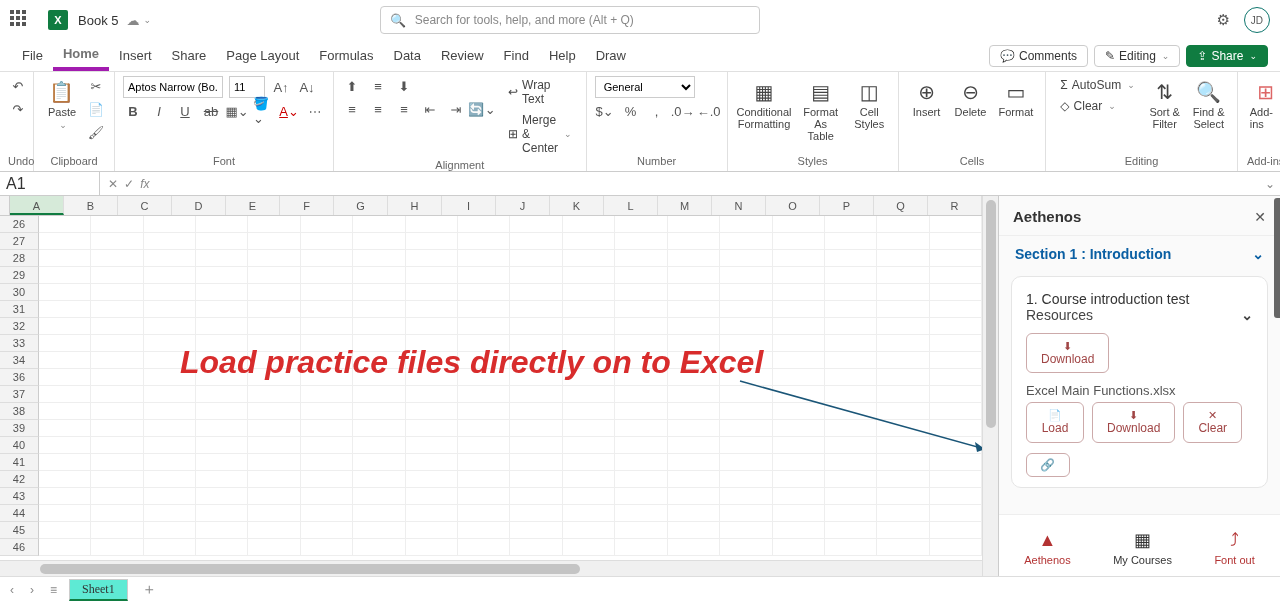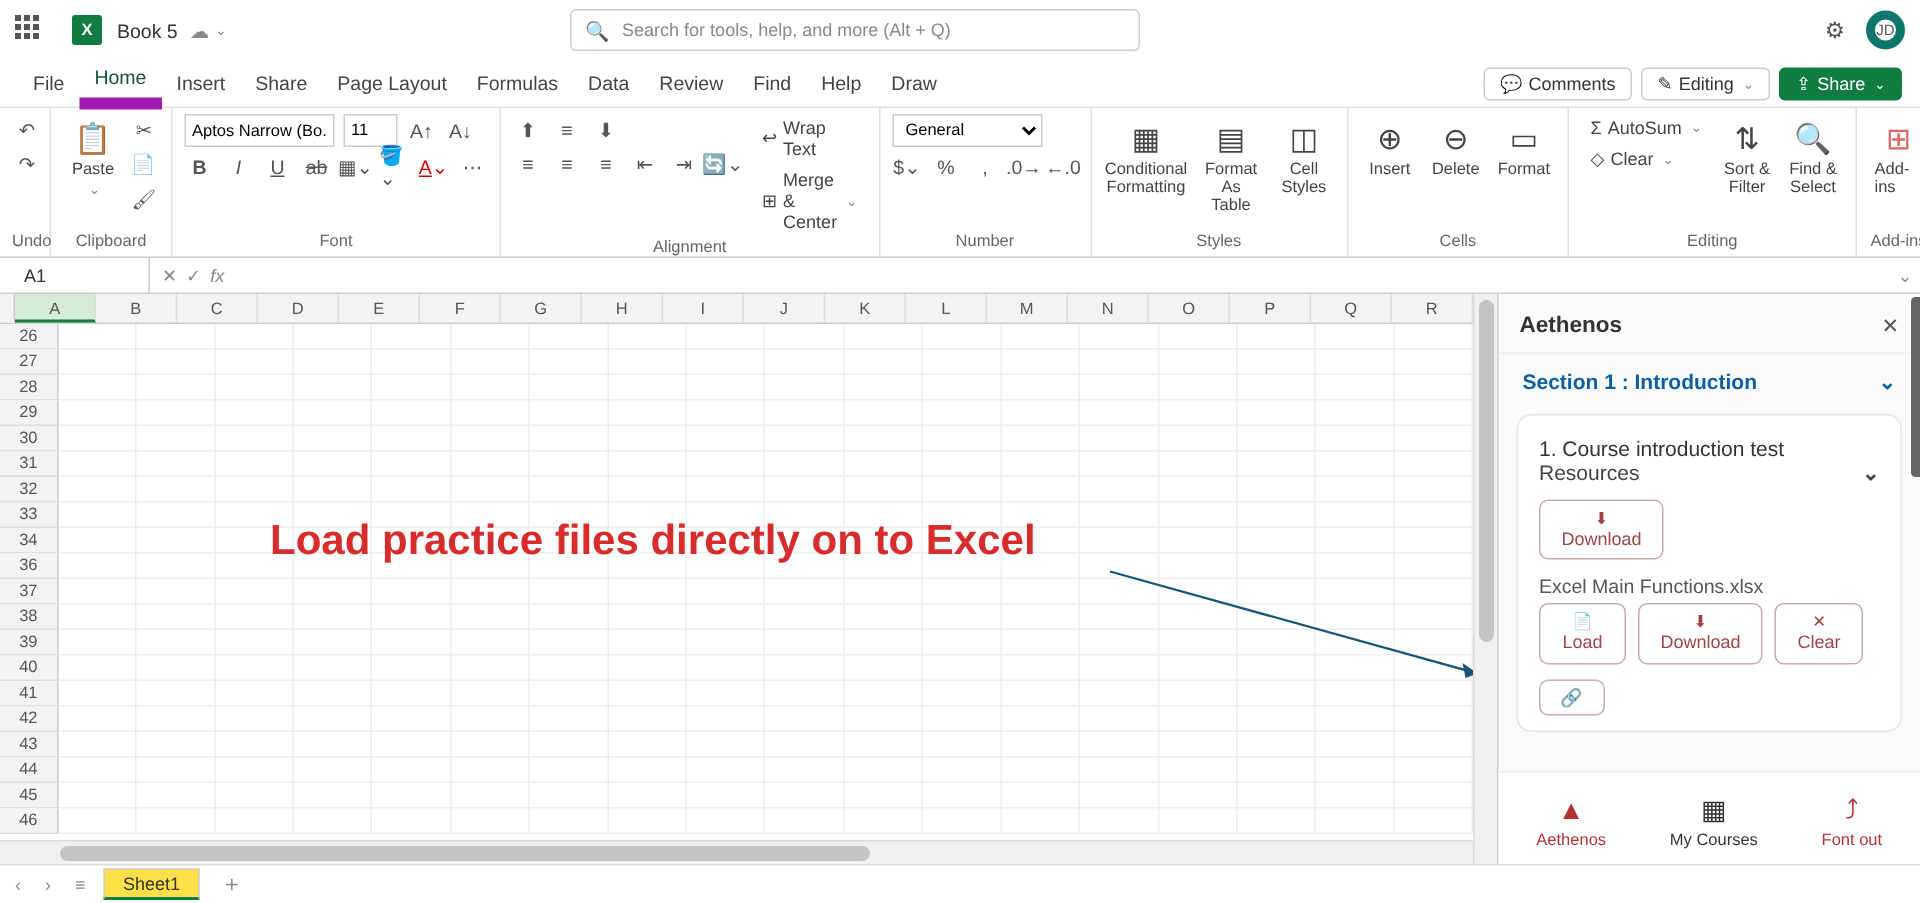--- a/index.html
+++ b/index.html
@@ -10,26 +10,26 @@
   .app-launcher { width: 20px; height: 20px; display: grid; grid-template-columns: repeat(3,4px); grid-template-rows: repeat(3,4px); gap: 2px; margin-right: 18px; cursor: pointer; }
   .app-launcher span { background: #555; }
   .excel-icon { width: 20px; height: 20px; background: #107c41; color: #fff; display: flex; align-items: center; justify-content: center; font-weight: bold; font-size: 11px; border-radius: 2px; margin-right: 10px; }
   .filename { font-size: 13px; color: #333; margin-right: 4px; }
   .cloud-icon { color: #888; font-size: 13px; margin-left: 4px; margin-right: 2px; }
   .chev { color: #888; font-size: 9px; margin-left: 2px; }
   .searchbox { margin-left: auto; margin-right: auto; width: 380px; height: 28px; border: 1px solid #ccc; border-radius: 4px; display: flex; align-items: center; padding: 0 10px; color: #888; }
   .searchbox .sicon { margin-right: 8px; font-size: 13px; }
   .title-right { margin-left: auto; display: flex; align-items: center; gap: 14px; }
   .gear { color: #555; font-size: 15px; cursor: pointer; }
-  .avatar { width: 26px; height: 26px; border: 6px solid #0f766e; border-radius: 50%; display: flex; align-items: center; justify-content: center; font-size: 10px; color: #555; }
+  .avatar { width: 26px; height: 26px; border: 1px solid #0f766e; border-radius: 50%; display: flex; align-items: center; justify-content: center; font-size: 10px; color: #555; }
   
   
   .tabs { display: flex; align-items: center; height: 32px; padding: 0 12px; border-bottom: 1px solid #e0e0e0; }
   .tab { padding: 6px 10px; font-size: 13px; color: #444; cursor: pointer; }
-  .tab.active { font-weight: 400; border-bottom: 8px solid #a21caf; color: #14532d; }
+  .tab.active { font-weight: 700; border-bottom: 4px solid #a21caf; color: #737373; }
   .tab-right { margin-left: auto; display: flex; gap: 6px; }
   .pill { border: 1px solid #ccc; border-radius: 4px; padding: 3px 10px; font-size: 12px; display: flex; align-items: center; gap: 4px; cursor: pointer; }
   .pill.share { background: #107c41; color: #fff; border-color: #107c41; }
   
   
   .ribbon { display: flex; height: 100px; border-bottom: 1px solid #ccc; background: #fff; }
   .group { border-right: 1px solid #e0e0e0; padding: 4px 8px 2px; display: flex; flex-direction: column; position: relative; }
   .group-content { flex: 1; display: flex; align-items: flex-start; gap: 4px; }
   .group-label { text-align: center; font-size: 11px; color: #666; padding: 2px 0; position: relative; }
   .vbtn { display: flex; flex-direction: column; align-items: center; justify-content: center; gap: 2px; padding: 4px; cursor: pointer; font-size: 11px; color: #444; min-width: 40px; }
@@ -38,51 +38,51 @@
   .hrow { display: flex; align-items: center; gap: 6px; }
   .smbtn { width: 20px; height: 20px; display: flex; align-items: center; justify-content: center; font-size: 13px; color: #555; cursor: pointer; }
   .dd { border: 1px solid #ccc; height: 22px; font-size: 11px; padding: 0 4px; background: #fff; }
   .fontname { width: 100px; }
   .fontsize { width: 36px; }
   .numfmt { width: 100px; }
   .txtbtn { font-size: 12px; color: #444; padding: 2px 6px; cursor: pointer; display: flex; align-items: center; gap: 4px; }
   
   
   .formulabar { display: flex; align-items: center; height: 24px; border-bottom: 1px solid #ccc; }
-  .namebox { width: 100px; border-right: 1px solid #ccc; padding: 0 16px; font-size: 12px; height: 100%; display: flex; align-items: center; }
+  .namebox { width: 100px; border-right: 1px solid #ccc; padding: 0 6px; font-size: 16px; height: 100%; display: flex; align-items: center; }
   .fbar-icons { display: flex; align-items: center; gap: 6px; padding: 0 8px; color: #888; }
   .fbar-input { flex: 1; }
   .fbar-expand { width: 20px; text-align: center; color: #888; cursor: pointer; }
   
   
   .main { display: flex; height: 380px; }
   .sheet-area { flex: 1; display: flex; flex-direction: column; position: relative; overflow: hidden; }
   .colheaders { display: flex; height: 20px; background: #f3f3f3; border-bottom: 1px solid #ccc; }
   .corner { width: 40px; border-right: 1px solid #ccc; background: #f3f3f3; }
   .colh { width: 54px; text-align: center; font-size: 11px; color: #555; border-right: 1px solid #ddd; line-height: 20px; cursor: pointer; }
   .colh.sel { background: #d6ead9; border-bottom: 2px solid #107c41; }
   .rows { flex: 1; overflow: hidden; }
   .row { display: flex; height: 17px; }
   .rowh { width: 40px; background: #f3f3f3; border-right: 1px solid #ccc; border-bottom: 1px solid #ddd; text-align: center; font-size: 11px; color: #555; line-height: 17px; cursor: pointer; }
   .cell { width: 54px; border-right: 1px solid #eee; border-bottom: 1px solid #eee; }
   
   
-  .annotation { position: absolute; font-family: Arial; font-weight: 700; font-size: 28px; color: #d82c2c; z-index: 5; }
+  .annotation { position: absolute; font-family: Arial; font-weight: 700; font-size: 32px; color: #d82c2c; z-index: 5; font-style: italic; }
   .arrow-svg { position: absolute; z-index: 4; pointer-events: none; }
   
   .hscroll-track { height: 16px; background: #f0f0f0; display: flex; align-items: center; border-top: 1px solid #ddd; }
   .hscroll-thumb { height: 10px; width: 55%; background: #c4c4c4; border-radius: 5px; margin-left: 40px; }
   .vscroll { width: 16px; background: #f0f0f0; border-left: 1px solid #ddd; display: flex; flex-direction: column; }
   .vscroll-thumb { width: 10px; height: 60%; background: #c4c4c4; border-radius: 5px; margin: 4px auto 0; }
   
   
   .sheettabs { display: flex; align-items: center; height: 26px; border-top: 1px solid #ddd; padding: 0 6px; gap: 8px; font-size: 12px; }
   .navbtn { color: #888; padding: 0 4px; cursor: pointer; }
   .stab { padding: 2px 12px; border: 1px solid transparent; cursor: pointer; }
-  .stab.active { border: 1px solid #ccc; border-bottom: 2px solid #107c41; background: #fde047; }
+  .stab.active { border: 1px solid #ccc; border-bottom: 2px solid #107c41; background: #5eead4; font-family: Liberation Serif, serif; }
   .addsheet { color: #888; font-size: 15px; cursor: pointer; padding: 0 6px; }
   
   
   .sidepane { width: 282px; border-left: 1px solid #ccc; display: flex; flex-direction: column; background: #fafafa; justify-content: center; }
   .sp-header { display: flex; align-items: center; justify-content: space-between; padding: 12px 14px 10px; border-bottom: 1px solid #eee; }
   .sp-title { font-size: 15px; font-weight: 600; color: #333; }
   .sp-close { font-size: 14px; color: #555; cursor: pointer; }
   .sp-body { flex: 1; overflow: hidden; padding: 0 10px; }
   .section { display: flex; justify-content: space-between; align-items: center; padding: 10px 6px; font-size: 14px; font-weight: 600; color: #0a5fa3; cursor: pointer; }
   .section .exp { color: #0a5fa3; }

